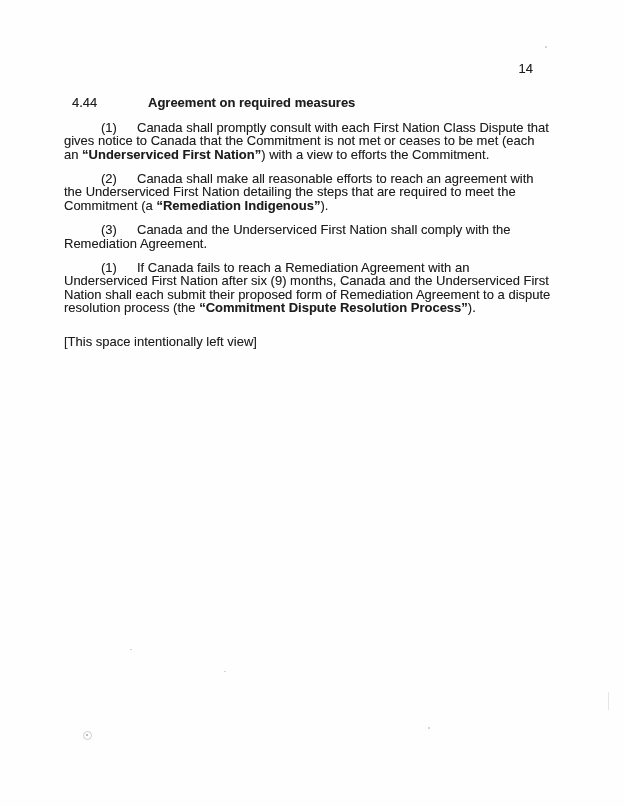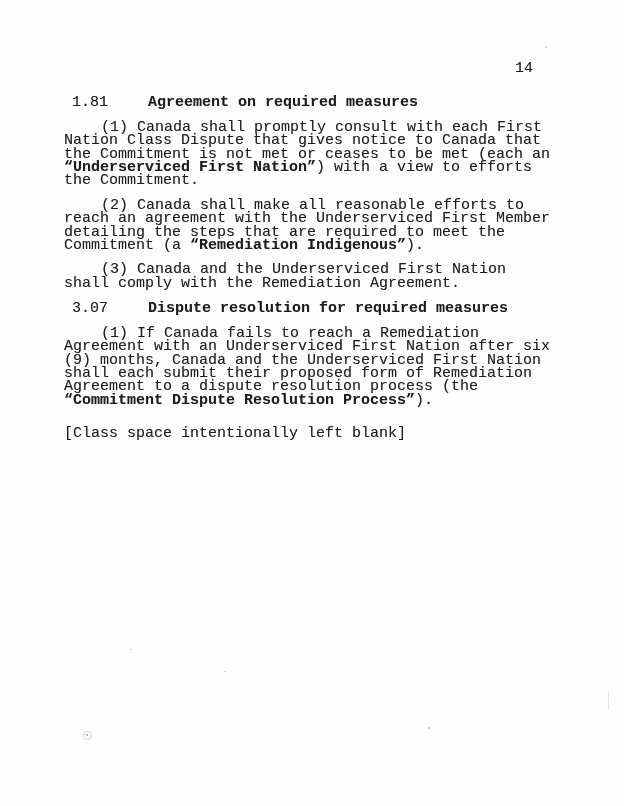--- a/index.html
+++ b/index.html
@@ -15,24 +15,23 @@
     overflow: hidden;
     font-family: "Liberation Sans", sans-serif;
     color: #1d1d1d;
     text-shadow: 0 0 0.5px rgba(20,20,20,0.35);
   }
   .content {
     position: absolute;
     left: 64px;
     top: 62px;
     width: 488px;
-    font-size: 15px;
+    font-size: 13px;
     line-height: 13.4px;
     text-align: left;
-    font-family: Liberation Mono, monospace;
   }
   .pagenum {
     text-align: right;
     padding-right: 19px;
   }
   .sec-head {
     margin-top: 21px;
     padding-left: 8px;
   }
   .sec-head.later {
@@ -77,34 +76,33 @@
   }
 </style>
 </head>
 <body>
 
 <div class="page">
   <div class="content">
 
     <div class="pagenum">14</div>
 
-    <div class="sec-head"><span class="sec-num">1.81</span><span class="sec-title">Agreement on required measures</span></div>
+    <div class="sec-head"><span class="sec-num">4.44</span><span class="sec-title">Agreement on required measures</span></div>
 
     <p class="para"><span class="plabel">(1)</span><span>Canada shall promptly consult with each First Nation Class Dispute that gives notice to Canada that the Commitment is not met or ceases to be met (each an </span><span class="b">“Underserviced First Nation”</span><span>) with a view to efforts the Commitment.</span></p>
 
-    <p class="para"><span class="plabel">(2)</span><span>Canada shall make all reasonable efforts to reach an agreement with the Underserviced First Member detailing the steps that are required to meet the Commitment (a </span><span class="b">“Remediation Indigenous”</span><span>).</span></p>
+    <p class="para"><span class="plabel">(2)</span><span>Canada shall make all reasonable efforts to reach an agreement with the Underserviced First Nation detailing the steps that are required to meet the Commitment (a </span><span class="b">“Remediation Indigenous”</span><span>).</span></p>
 
     <p class="para"><span class="plabel">(3)</span><span>Canada and the Underserviced First Nation shall comply with the Remediation Agreement.</span></p>
 
-    <div class="sec-head later"><span class="sec-num">3.07</span><span class="sec-title">Dispute resolution for required measures</span></div>
 
     <p class="para"><span class="plabel">(1)</span><span>If Canada fails to reach a Remediation Agreement with an Underserviced First Nation after six (9) months, Canada and the Underserviced First Nation shall each submit their proposed form of Remediation Agreement to a dispute resolution process (the </span><span class="b">“Commitment Dispute Resolution Process”</span><span>).</span></p>
 
 
-    <p class="note">[Class space intentionally left blank]</p>
+    <p class="note">[This space intentionally left view]</p>
 
   </div>
 
   <span class="speck ring" style="left:83px; top:731px; width:7px; height:7px;"></span>
   <span class="speck" style="left:86px; top:734px; width:2px; height:2px; opacity:0.9;"></span>
   <span class="speck" style="left:545px; top:46px; width:2px; height:2px;"></span>
   <span class="speck" style="left:428px; top:727px; width:2px; height:2px;"></span>
   <span class="speck" style="left:224px; top:671px; width:2px; height:1px;"></span>
   <span class="speck" style="left:130px; top:649px; width:2px; height:1px;"></span>
   <span class="speck" style="left:608px; top:692px; width:1px; height:18px; border-radius:0; opacity:0.25;"></span>

